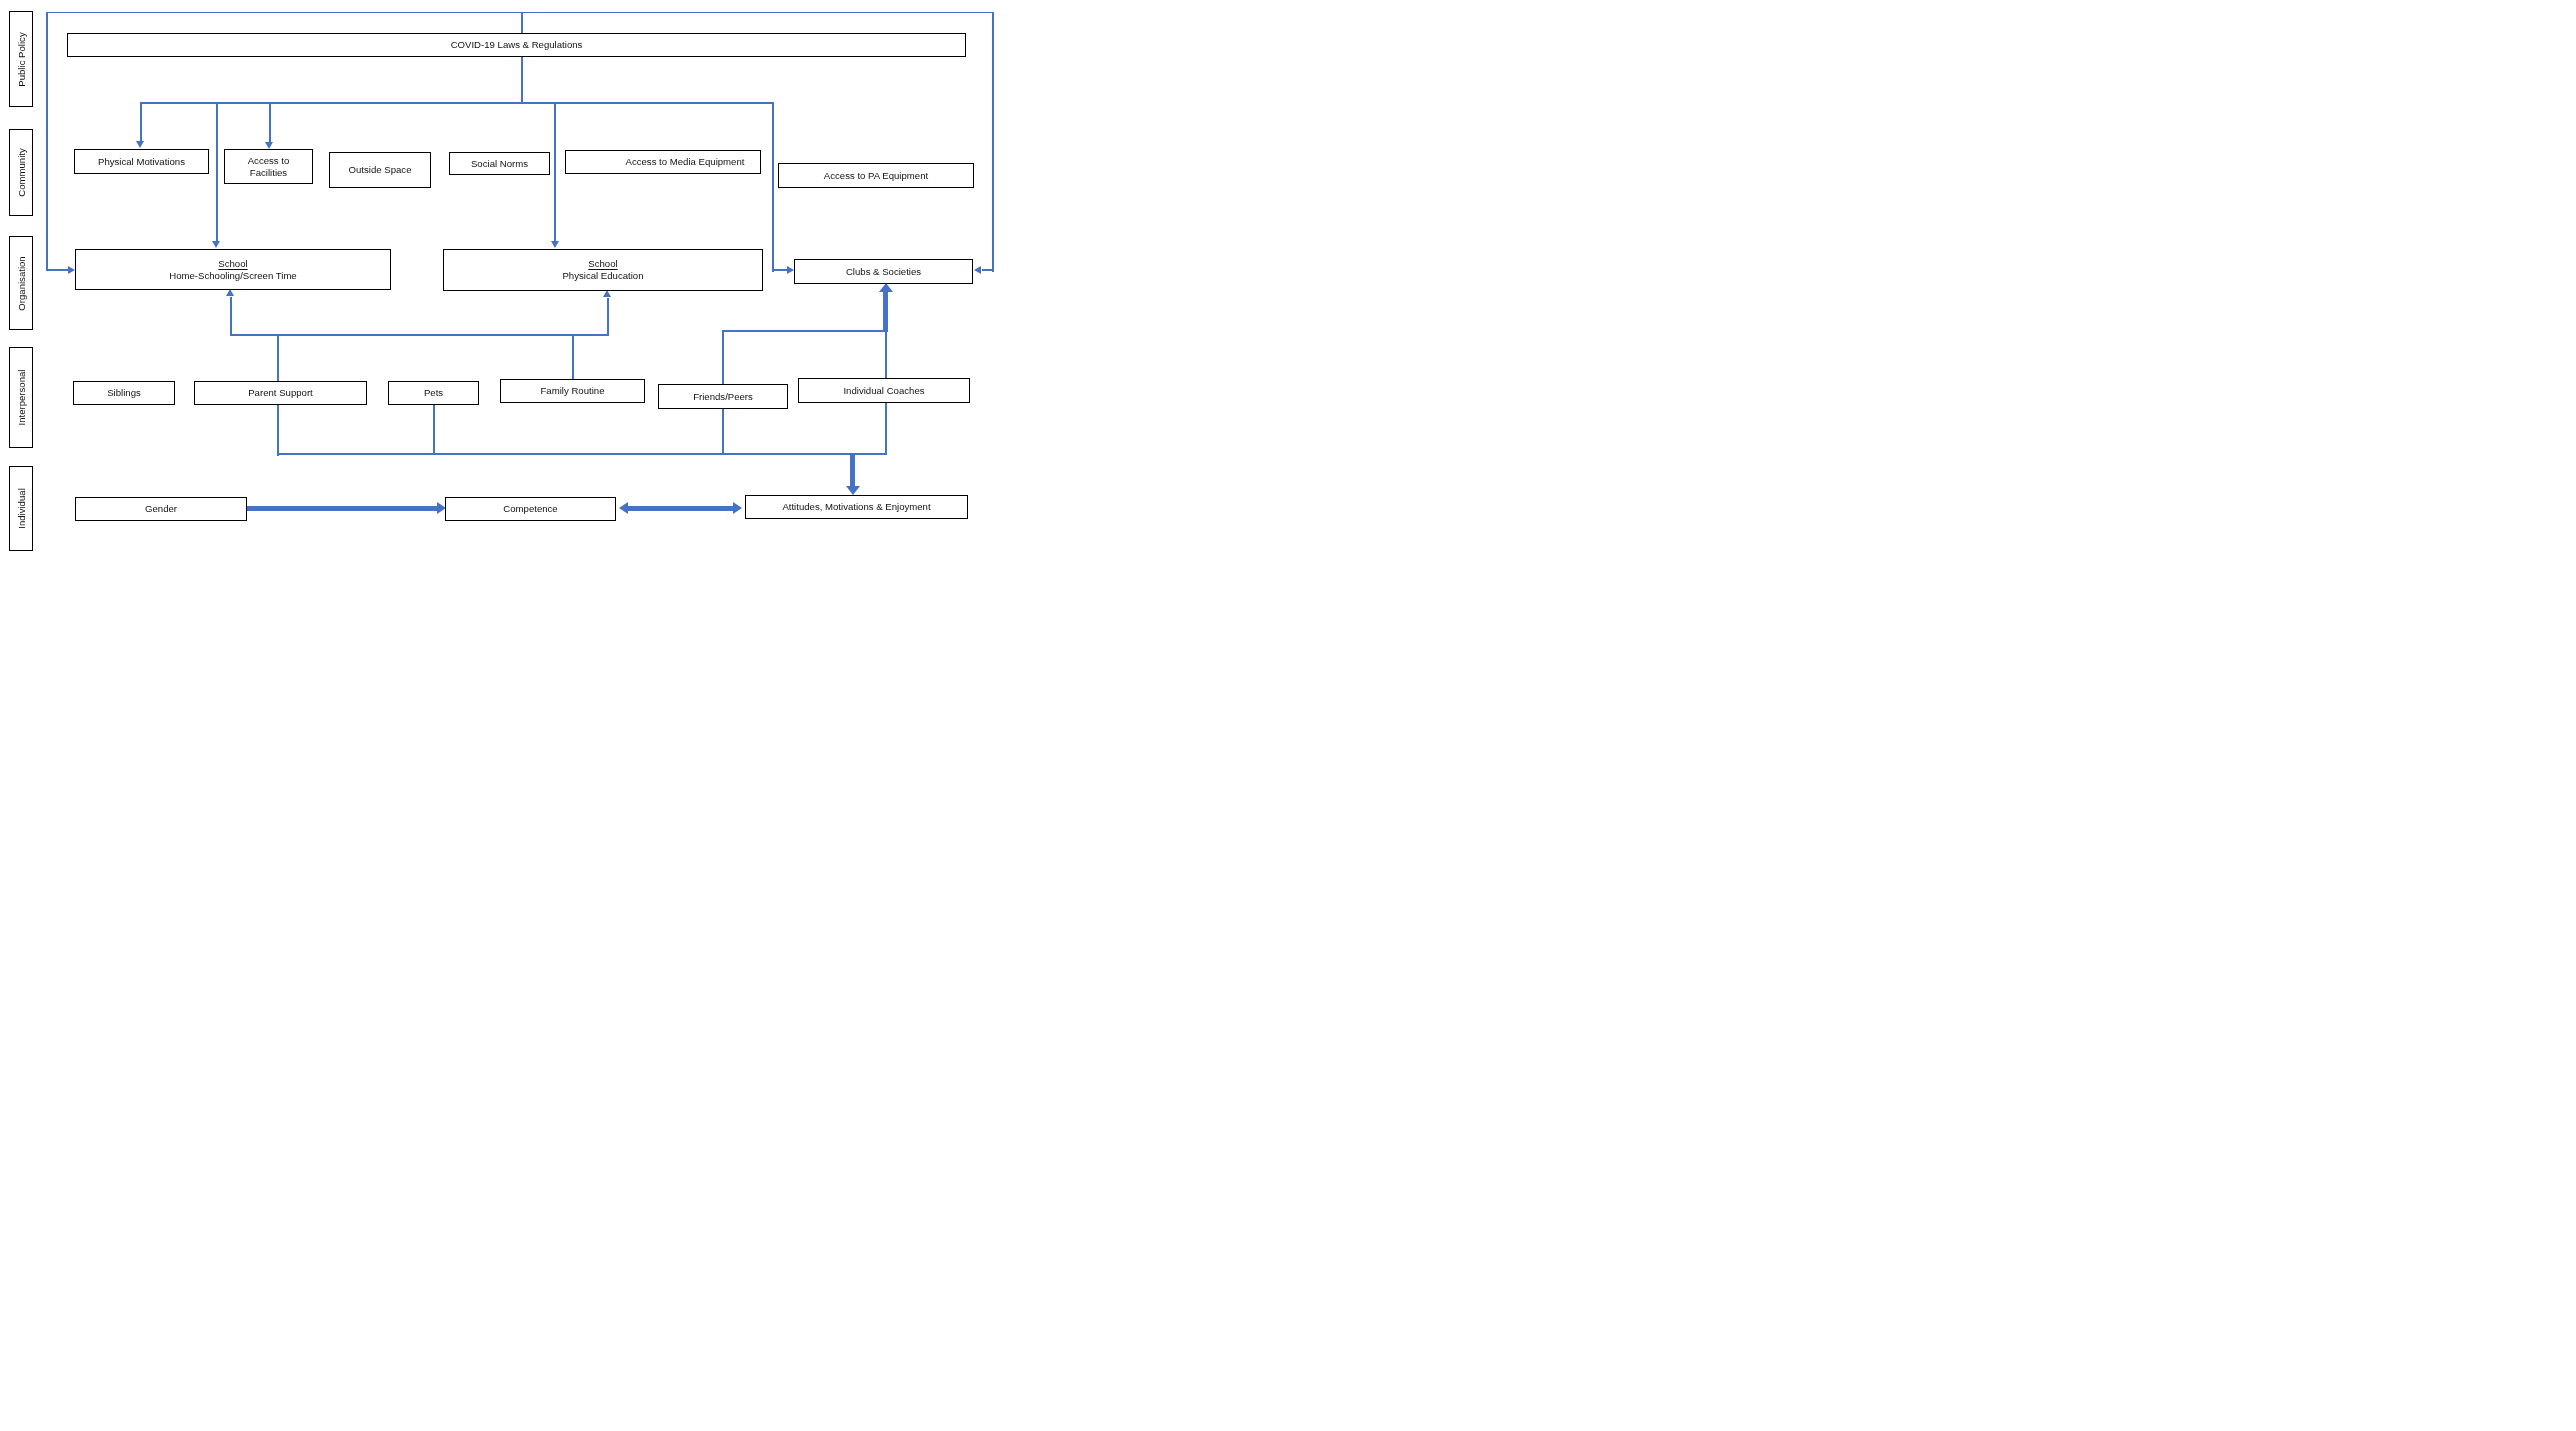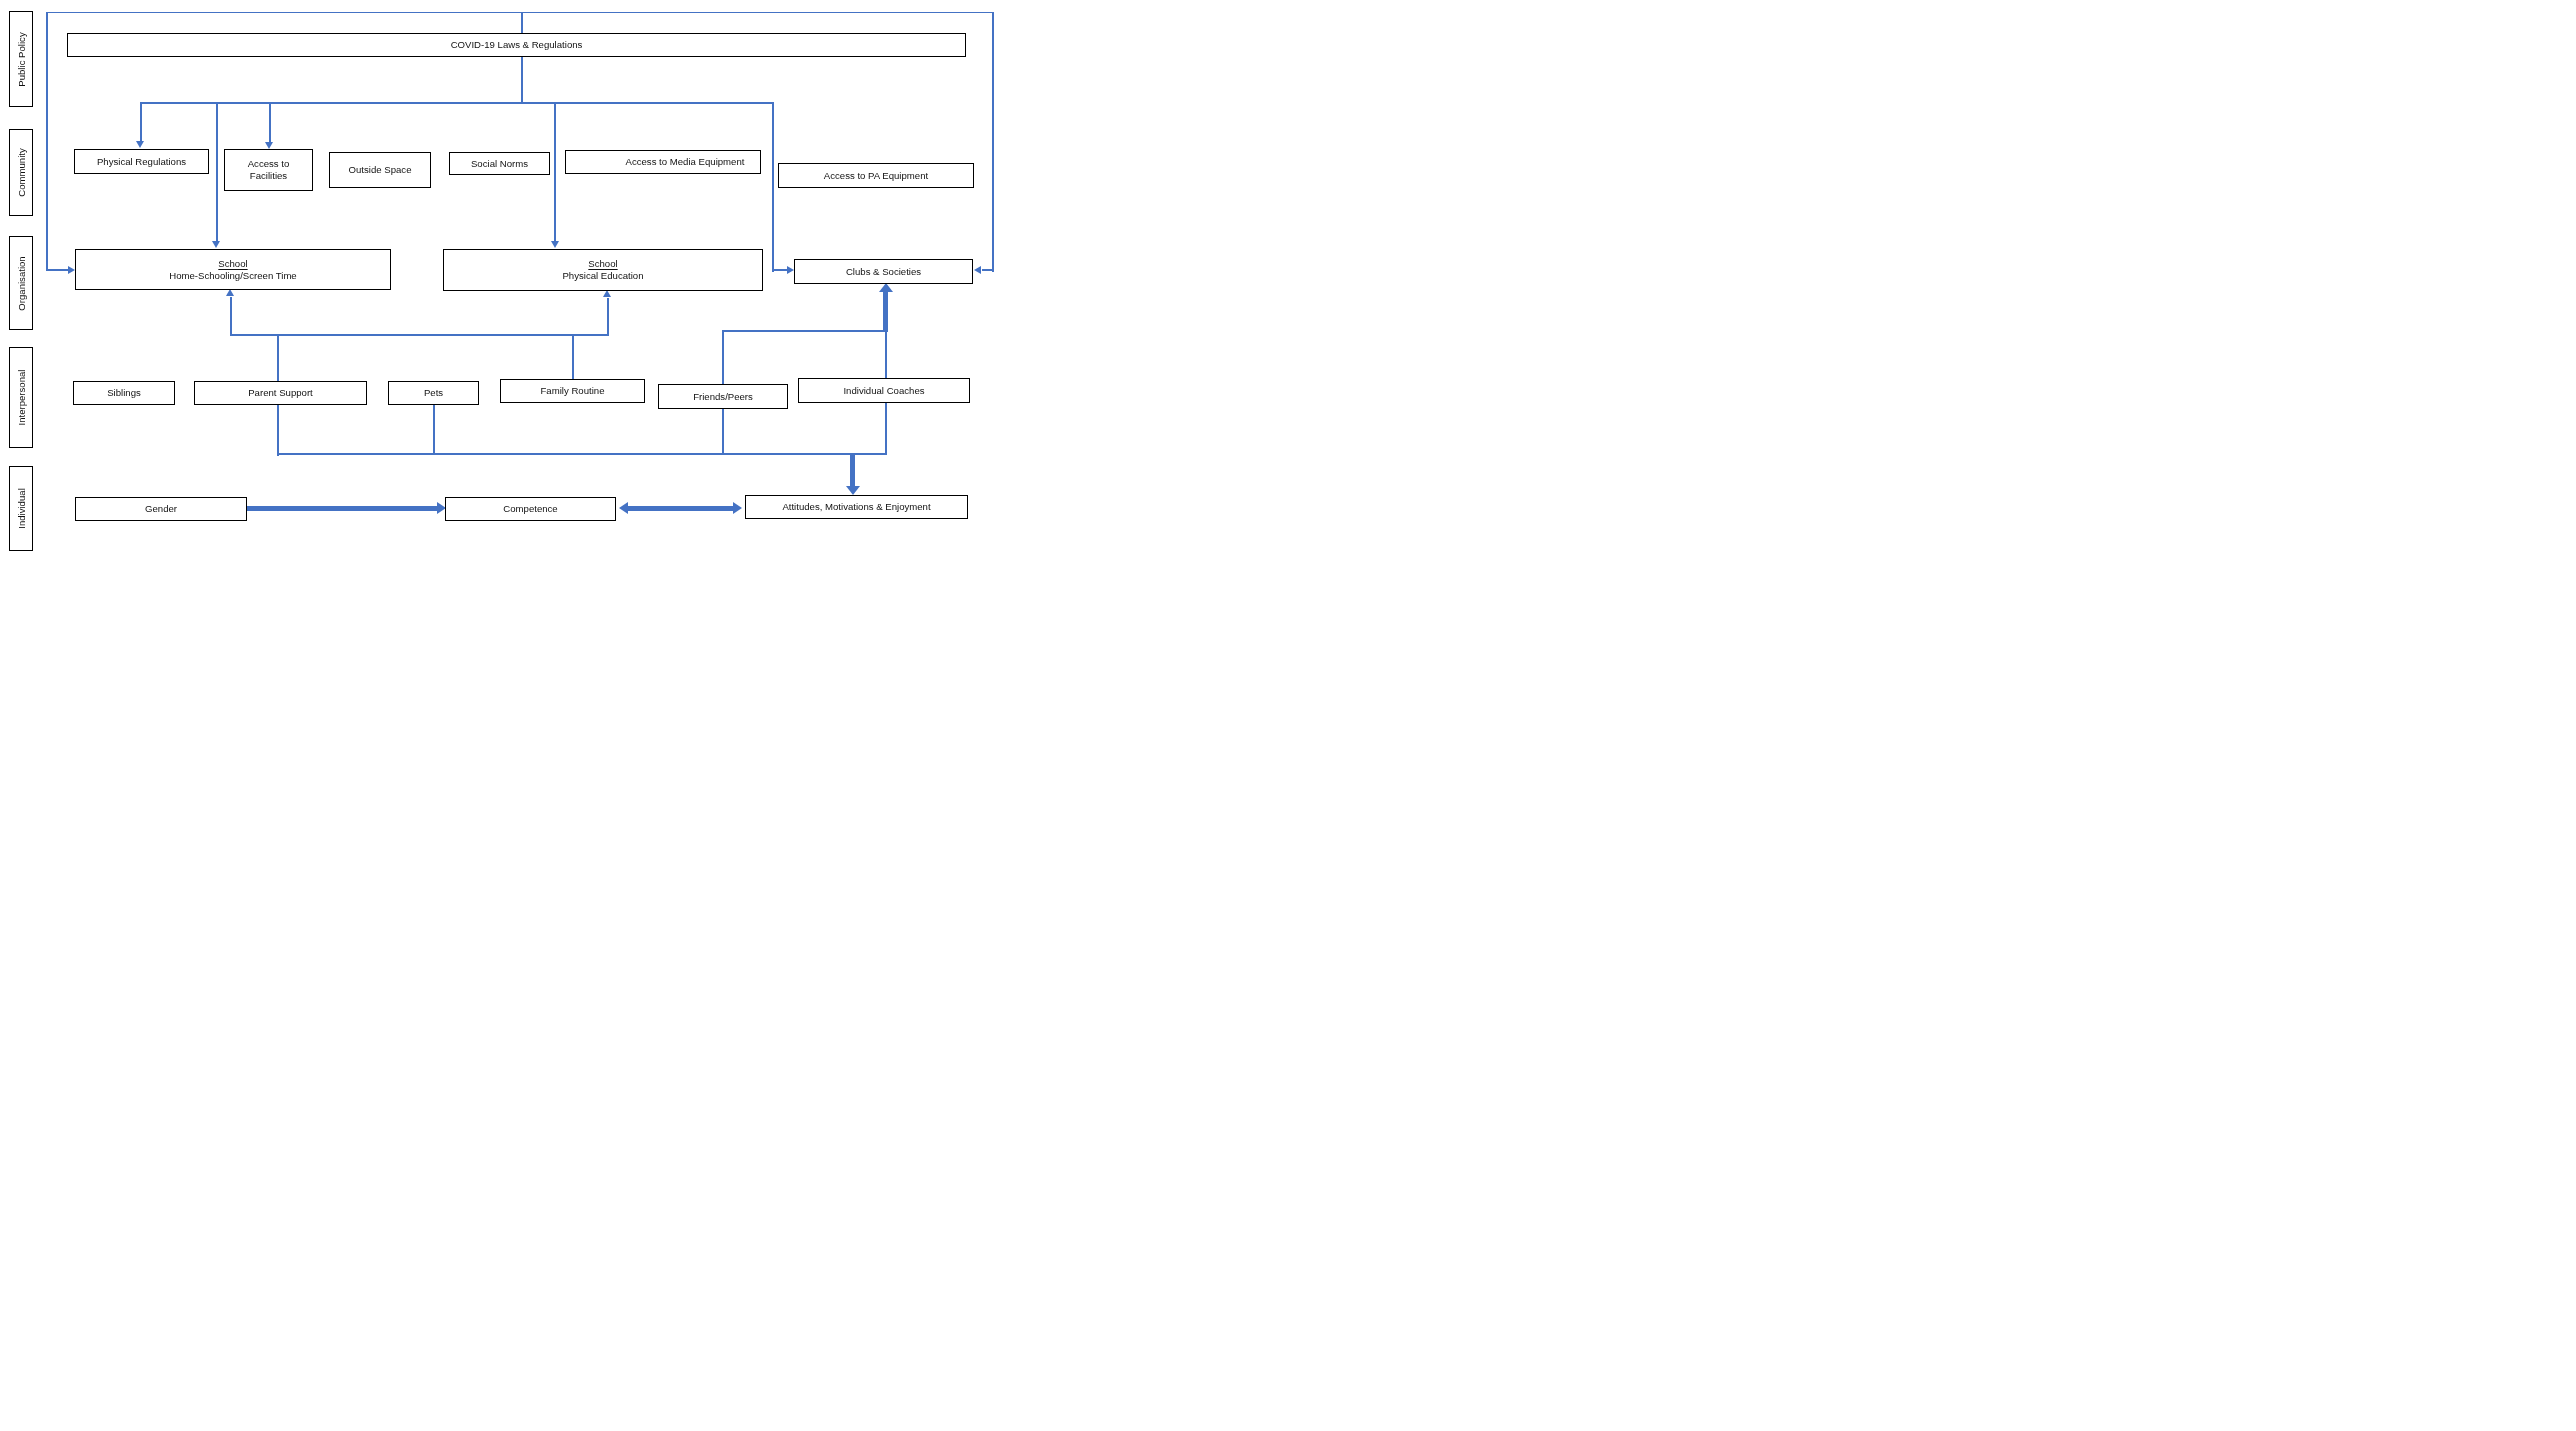--- a/index.html
+++ b/index.html
@@ -131,23 +131,23 @@
   </div>
   <div class="levelbox" style="left:9px;top:466px;width:24.4px;height:85px;">
     <span>Individual</span>
   </div>
 
   <div class="node" style="left:67px;top:33px;width:899px;height:24.4px;">
     <span>COVID-19 Laws &amp; Regulations</span>
   </div>
 
   <div class="node" style="left:74px;top:149px;width:135px;height:25px;">
-    <span>Physical Regulations</span>
-  </div>
-  <div class="node" style="left:224px;top:149px;width:89px;height:42px;">
+    <span>Physical Motivations</span>
+  </div>
+  <div class="node" style="left:224px;top:149px;width:89px;height:35px;">
     <span>
       <span style="display:block">Access to</span>
       <span style="display:block">Facilities</span>
     </span>
   </div>
   <div class="node" style="left:329px;top:152px;width:102px;height:36px;">
     <span>Outside Space</span>
   </div>
   <div class="node" style="left:449px;top:152px;width:101px;height:23px;">
     <span>Social Norms</span>

